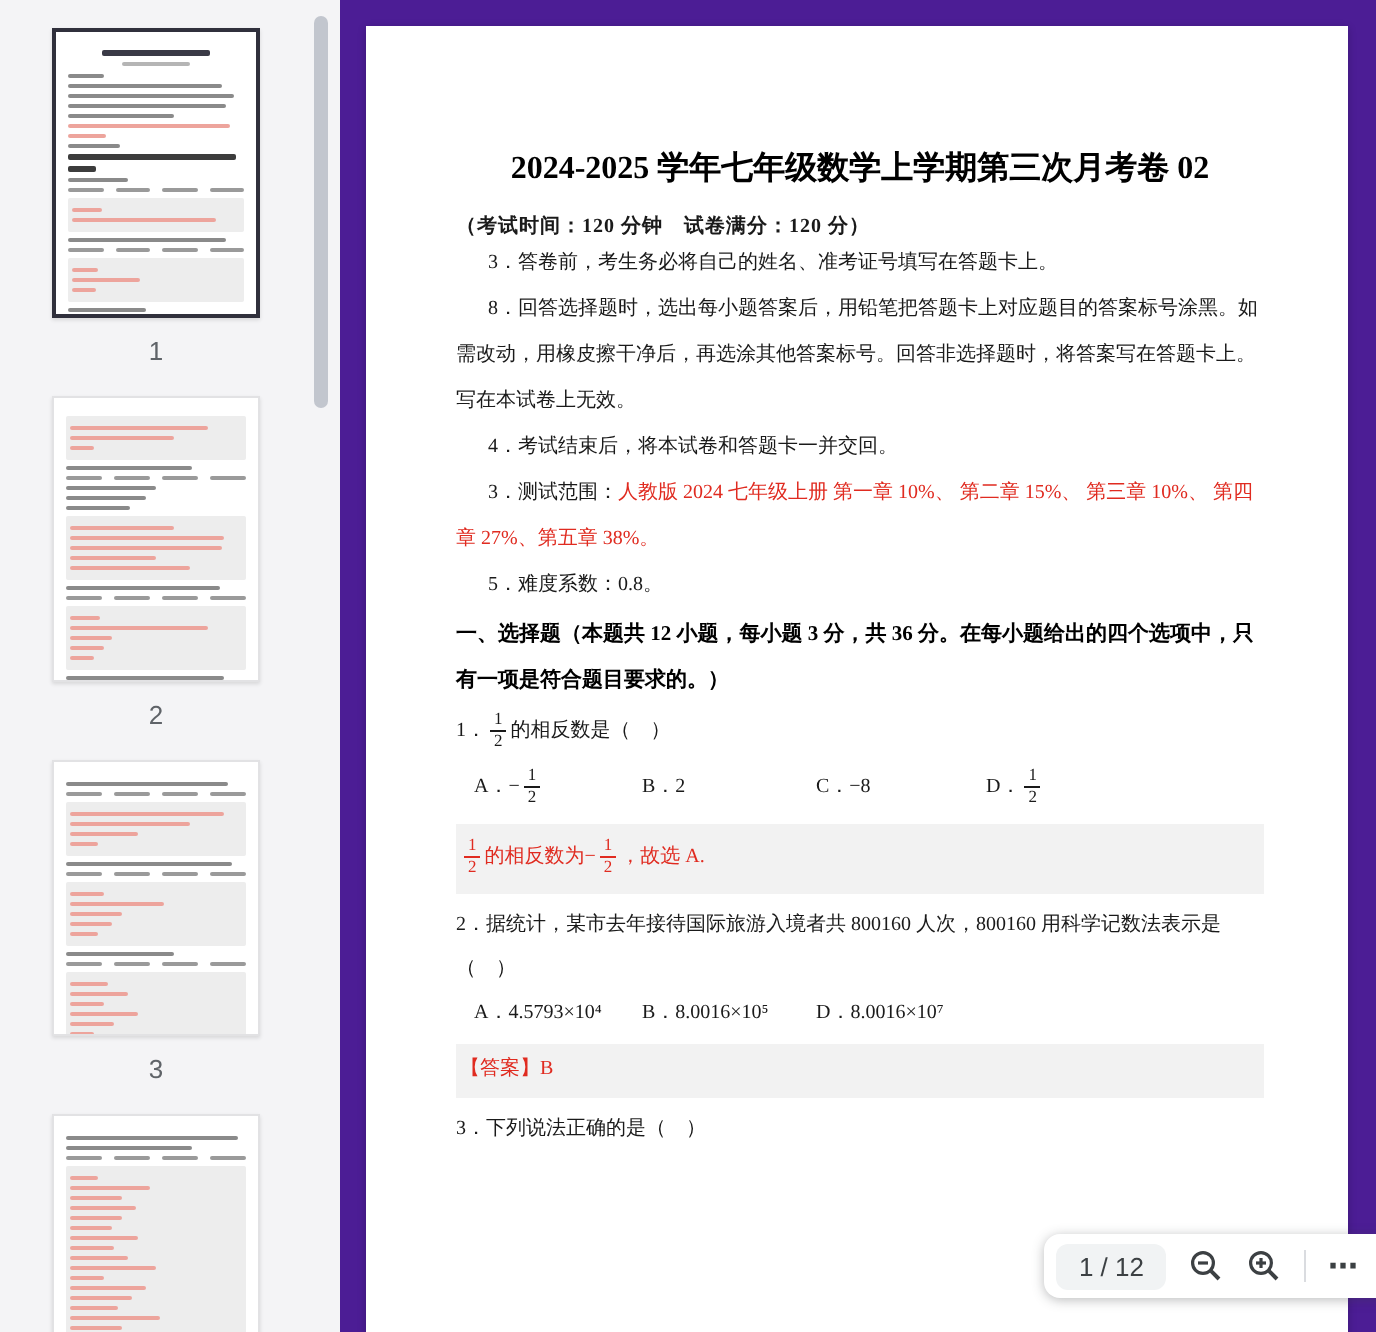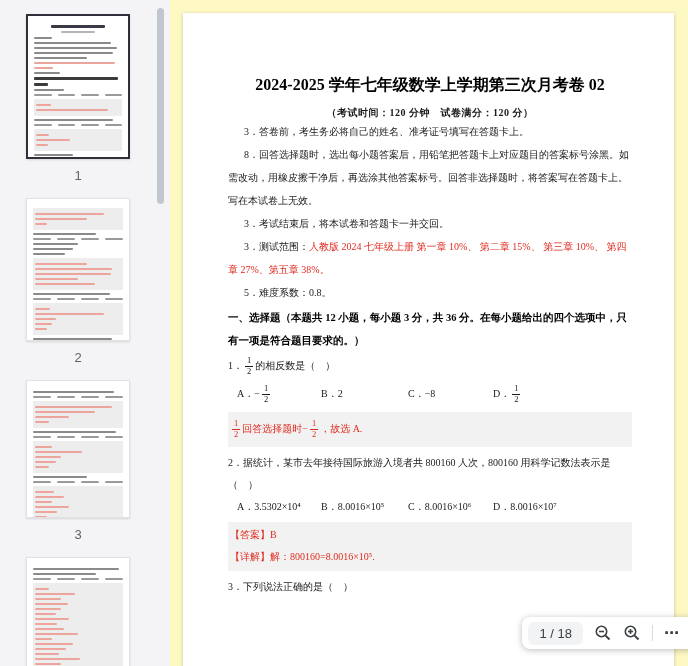--- a/index.html
+++ b/index.html
@@ -16,26 +16,26 @@
   .mini-ln.k{background:#8a8a8a;}
   .mini-ln.r{background:#eda49c;}
   .mini-ln.b{background:#3c3c3c;height:3px;}
   .mini-title{height:3px;background:#3a3a46;width:62%;margin:2px auto 3px auto;border-radius:1px;}
   .mini-sub{height:2px;background:#b5b5b5;width:38%;margin:0 auto 4px auto;border-radius:1px;}
   .mini-blk{background:#ededed;padding:2px 2px;margin:2px 0;border-radius:1px;}
   .mini-opts{display:flex;gap:6px;margin:3px 0;}
   .mini-opts span{height:2px;background:#9a9a9a;flex:1;border-radius:1px;}
   .side-scrollbar{position:absolute;left:157px;top:8px;width:7px;height:196px;background:#c2c6ce;border-radius:4px;}
   
-  .main{position:absolute;left:170px;top:0;width:518px;height:666px;background:#fef9c3;overflow:hidden;}
+  .main{position:absolute;left:170px;top:0;width:518px;height:666px;background:#4c1d95;overflow:hidden;}
   .page{position:absolute;left:13px;top:13px;width:491px;height:700px;background:#fff;
     box-shadow:0 1px 4px rgba(0,0,0,.22);box-sizing:border-box;padding:60px 42px 0 45px;
     font-family:"Liberation Serif","DejaVu Serif",serif;color:#1a1a1a;}
   .doc-title{font-size:16px;font-weight:bold;text-align:center;line-height:24px;margin:0;color:#000;}
-  .doc-subtitle{font-size:10px;font-weight:600;text-align:center;margin-top:9px;letter-spacing:.5px;}
+  .doc-subtitle{font-size:10px;font-weight:600;text-align:left;margin-top:9px;letter-spacing:.5px;}
   .notice-head{font-size:10.5px;font-weight:bold;margin-top:12px;line-height:23px;}
   .notice{font-size:10px;line-height:23px;margin:0;text-indent:16px;}
   .red{color:#e02b20;}
   .section-head{font-size:10.5px;font-weight:bold;line-height:23px;margin-top:2px;color:#000;}
   .qline{font-size:10px;line-height:22px;}
   .tall{line-height:28px;}
   .opts{font-size:10px;line-height:22px;padding-left:9px;display:flex;align-items:center;}
   .opts.tall{line-height:28px;}
   .opt{display:inline-block;}
   .o1{width:84px;}.o2{width:87px;}.o3{width:85px;}
@@ -224,60 +224,58 @@
 </div>
 
 <div class="main">
   <div class="page">
 
     <h1 class="doc-title">2024-2025 学年七年级数学上学期第三次月考卷 02</h1>
     <div class="doc-subtitle">（考试时间：120 分钟　试卷满分：120 分）</div>
 
     <p class="notice">3．答卷前，考生务必将自己的姓名、准考证号填写在答题卡上。</p>
     <p class="notice">8．回答选择题时，选出每小题答案后，用铅笔把答题卡上对应题目的答案标号涂黑。如需改动，用橡皮擦干净后，再选涂其他答案标号。回答非选择题时，将答案写在答题卡上。写在本试卷上无效。</p>
-    <p class="notice">3．考试结束后，将本试卷和答题卡一并交回。</p>
+    <p class="notice">4．考试结束后，将本试卷和答题卡一并交回。</p>
     <p class="notice"><span>3．测试范围：</span><span class="red">人教版 2024 七年级上册 第一章 10%、 第二章 15%、 第三章 10%、 第四章 27%、第五章 38%。</span></p>
     <p class="notice">5．难度系数：0.8。</p>
 
     <div class="section-head">一、选择题（本题共 12 小题，每小题 3 分，共 36 分。在每小题给出的四个选项中，只有一项是符合题目要求的。）</div>
 
     <div class="qline tall">
       <span>1．</span><span class="frac"><span class="fnum">1</span><span class="fden">2</span></span><span>的相反数是（　）</span>
     </div>
     <div class="opts tall">
       <span class="opt o1"><span>A．−</span><span class="frac"><span class="fnum">1</span><span class="fden">2</span></span></span>
       <span class="opt o2">B．2</span>
       <span class="opt o3">C．−8</span>
       <span class="opt"><span>D．</span><span class="frac"><span class="fnum">1</span><span class="fden">2</span></span></span>
     </div>
     <div class="ans-block">
       <div class="ans-line tall">
-        <span class="frac"><span class="fnum">1</span><span class="fden">2</span></span><span>回答选择题时−</span><span class="frac"><span class="fnum">1</span><span class="fden">2</span></span><span>，故选 A.</span>
+        <span class="frac"><span class="fnum">1</span><span class="fden">2</span></span><span>的相反数为−</span><span class="frac"><span class="fnum">1</span><span class="fden">2</span></span><span>，故选 A.</span>
       </div>
     </div>
 
     <div class="qline">2．据统计，某市去年接待国际旅游入境者共 800160 人次，800160 用科学记数法表示是（　）</div>
     <div class="opts">
-      <span class="opt o1">A．3.5302×10⁴</span>
+      <span class="opt o1">A．4.5793×10⁴</span>
       <span class="opt o2">B．8.0016×10⁵</span>
-      <span class="opt o3">C．8.0016×10⁶</span>
       <span class="opt">D．8.0016×10⁷</span>
     </div>
     <div class="ans-block">
       <div class="ans-line">【答案】B</div>
-      <div class="ans-line">【详解】解：800160=8.0016×10⁵.</div>
     </div>
 
     <div class="qline">3．下列说法正确的是（　）</div>
 
   </div>
 </div>
 
 <div class="float-bar">
-  <div class="page-box">1 / 18</div>
+  <div class="page-box">1 / 12</div>
   <div class="tb-icon">
     <svg width="18" height="18" viewBox="0 0 18 18" fill="none" stroke="#3c4043" stroke-width="1.6">
       <circle cx="7.5" cy="7.5" r="5.2"></circle>
         <line x1="11.6" y1="11.6" x2="15.5" y2="15.5" stroke-width="2"></line>
         <line x1="5" y1="7.5" x2="10" y2="7.5"></line>
     </svg>
   </div>
   <div class="tb-icon">
     <svg width="18" height="18" viewBox="0 0 18 18" fill="none" stroke="#3c4043" stroke-width="1.6">
       <circle cx="7.5" cy="7.5" r="5.2"></circle>

